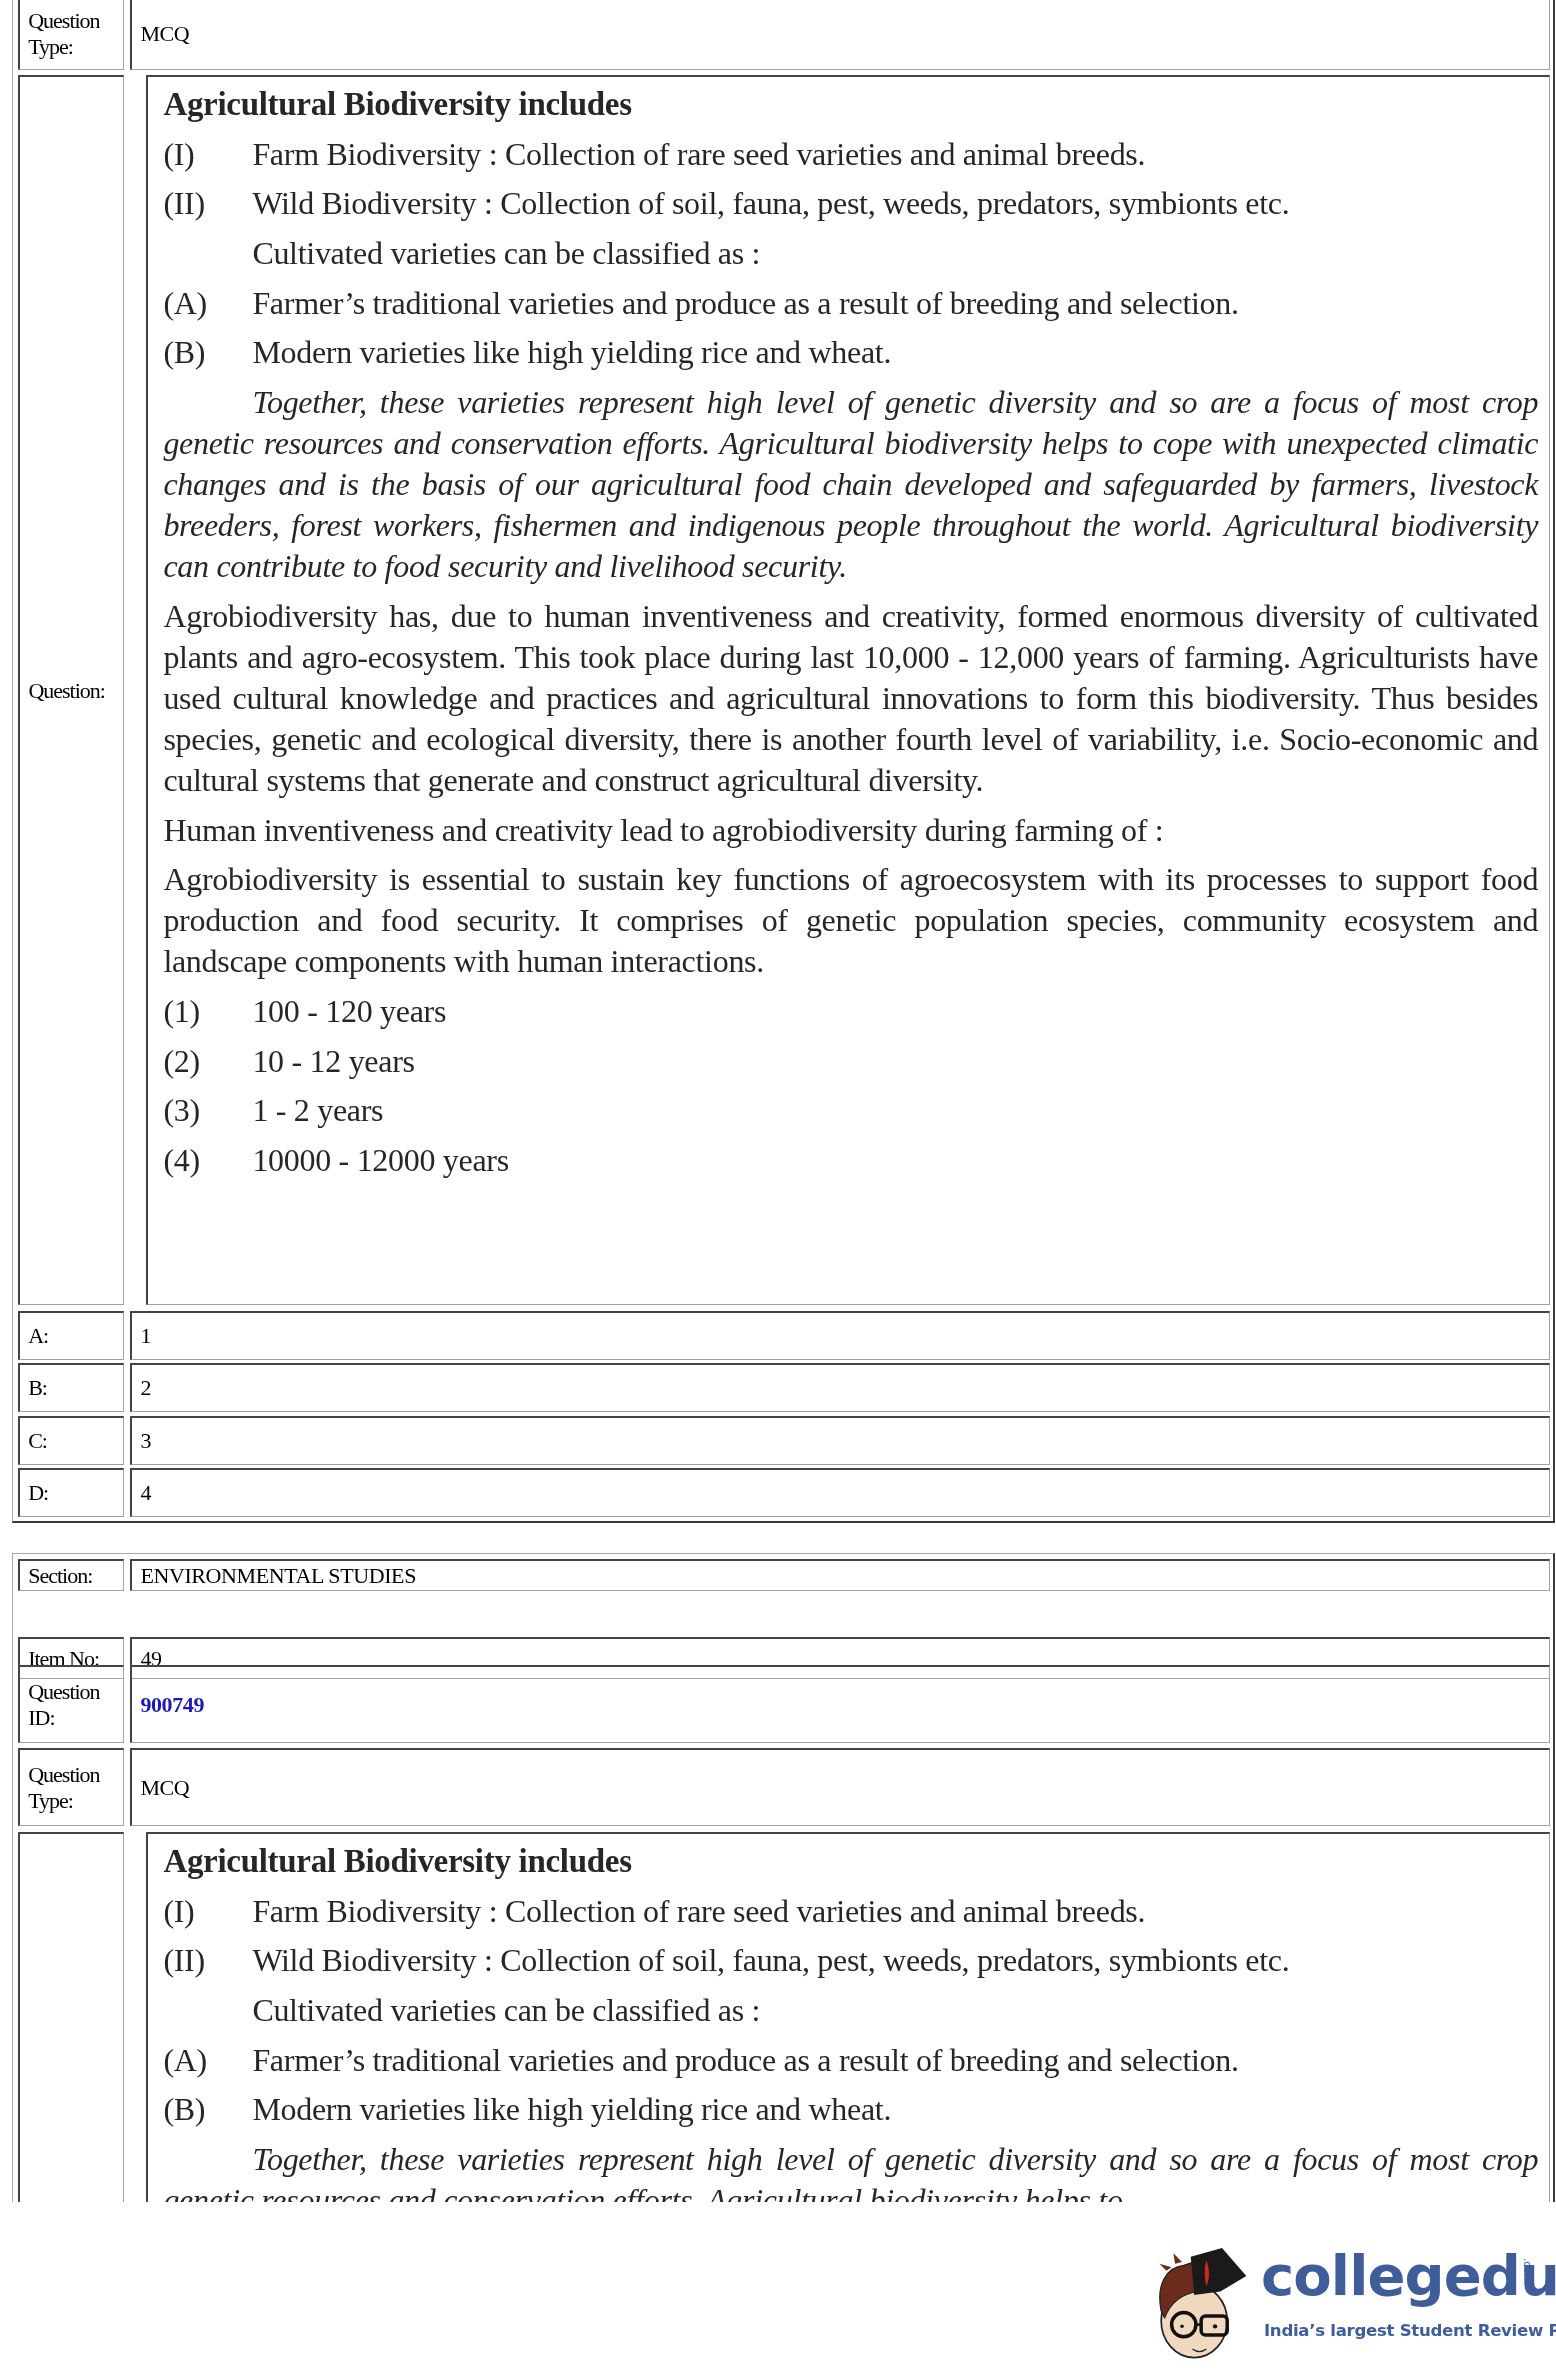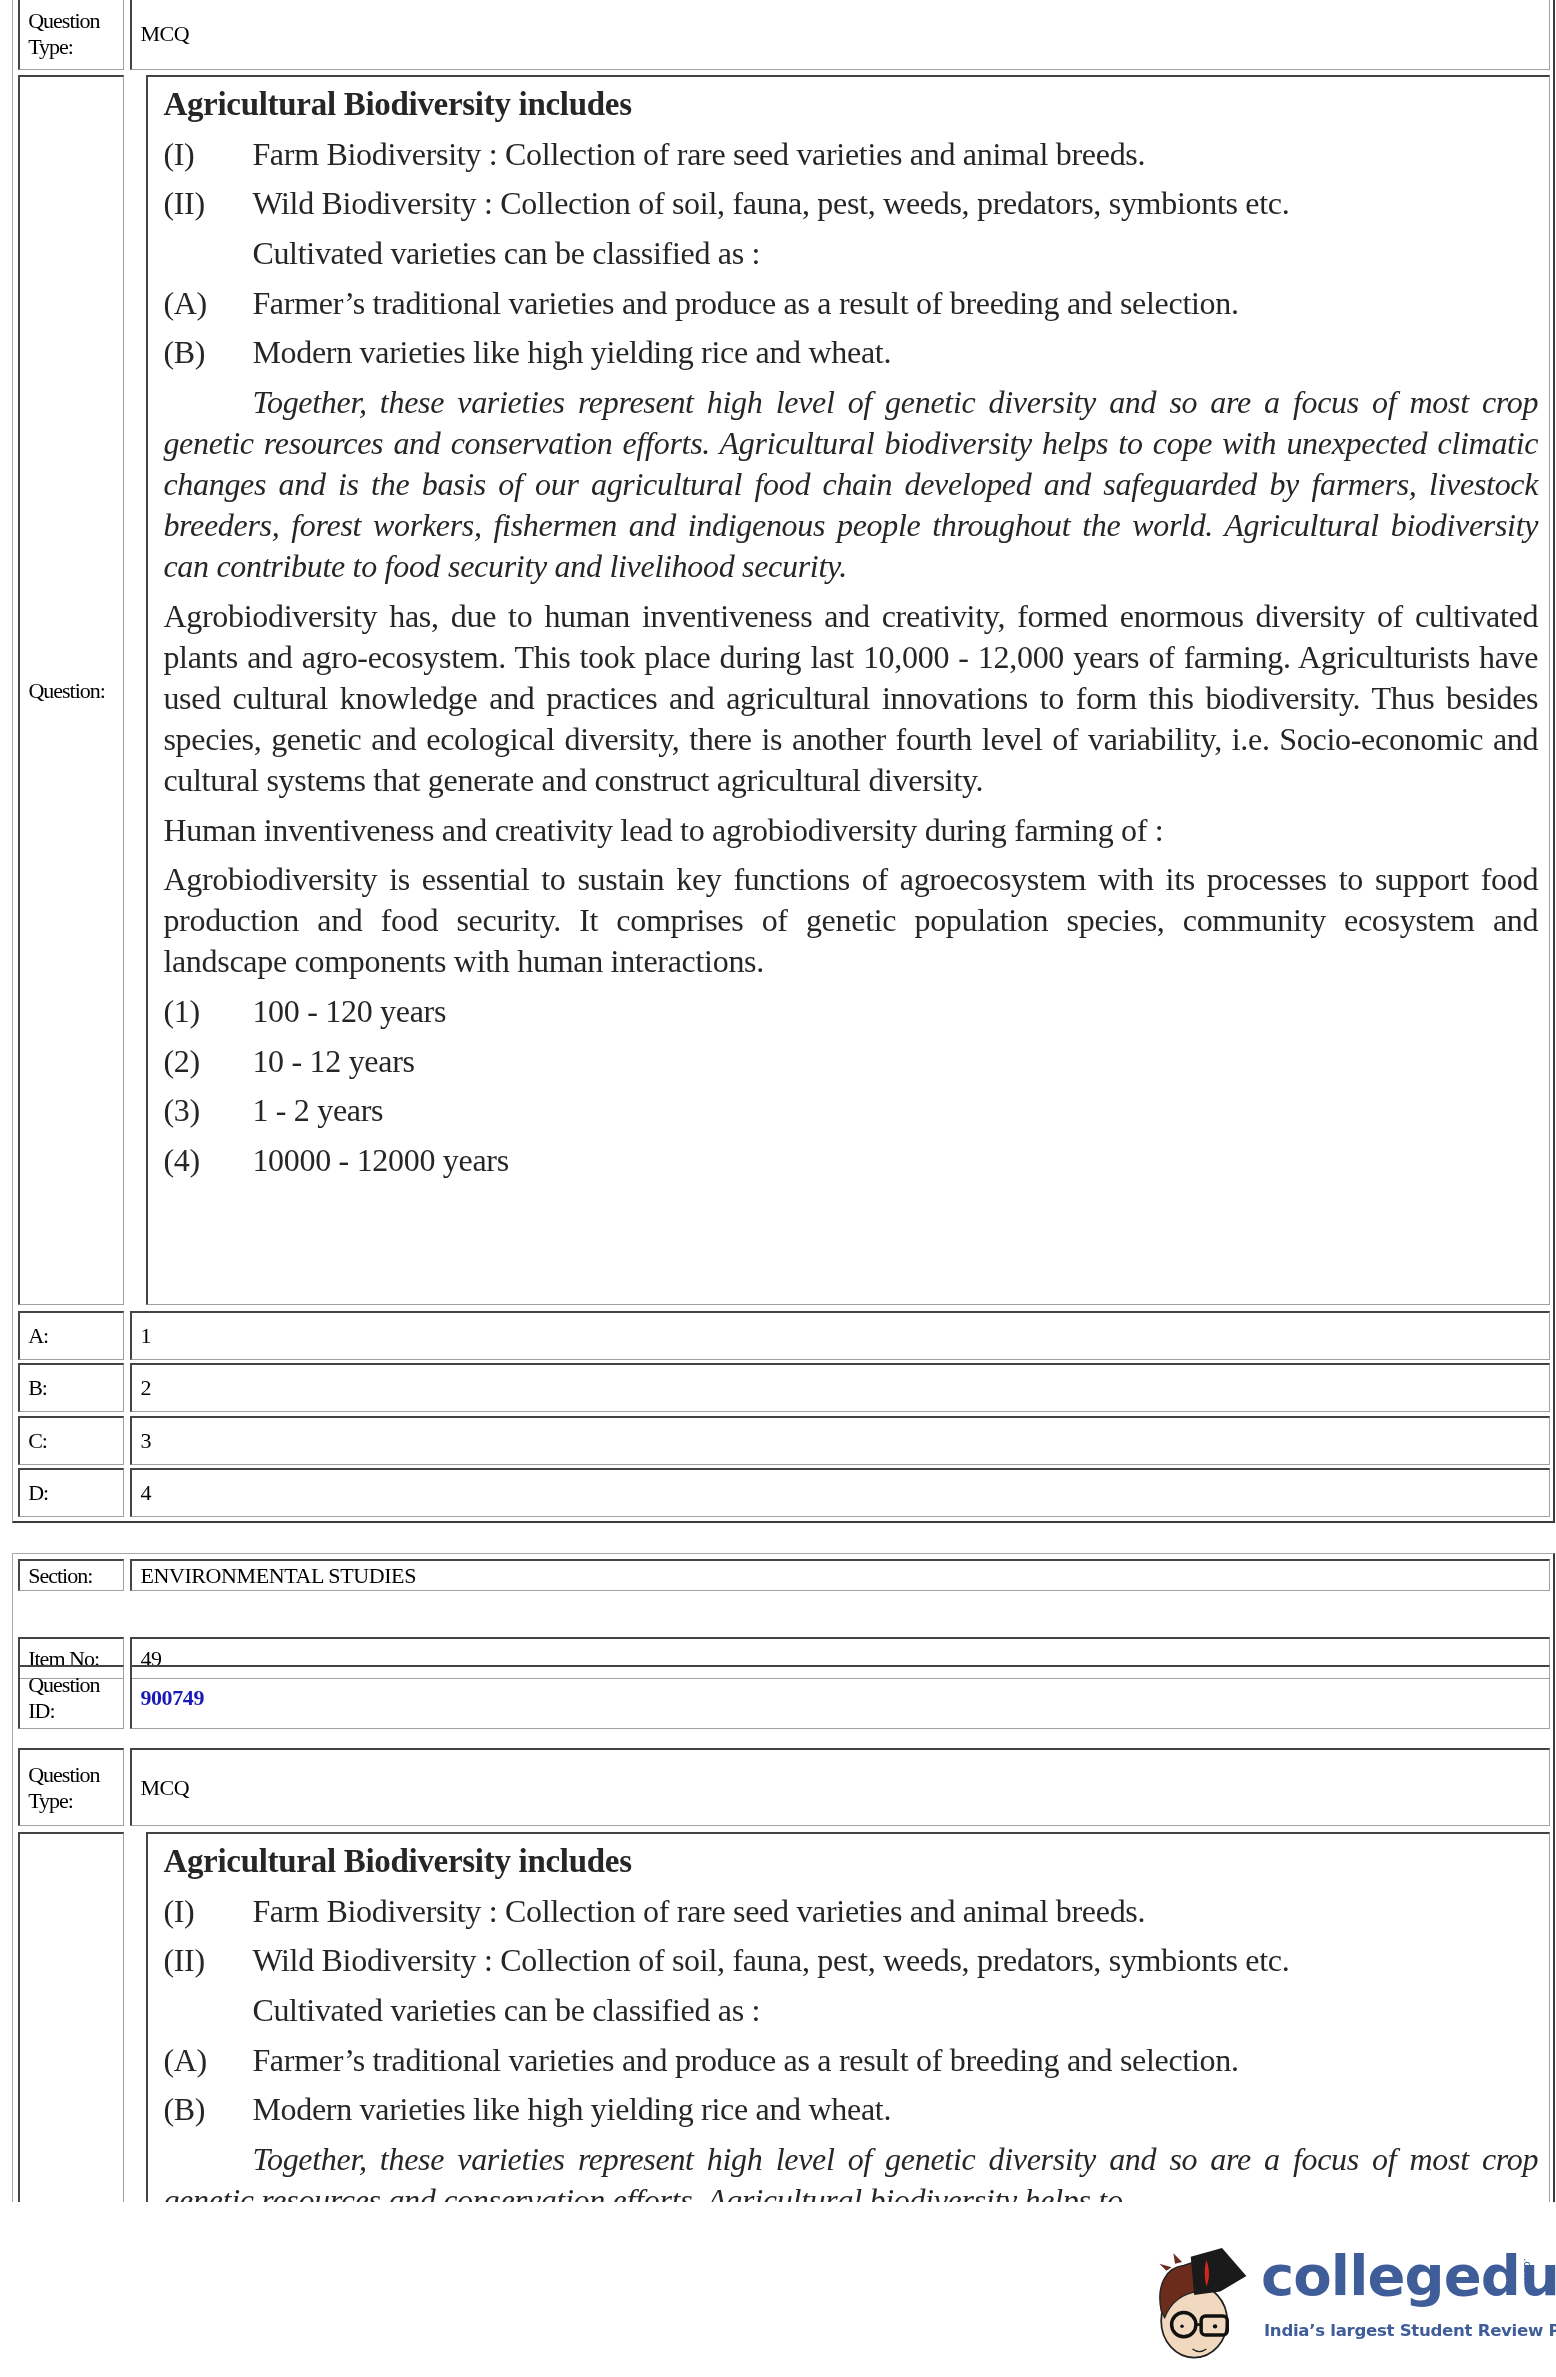--- a/index.html
+++ b/index.html
@@ -116,21 +116,21 @@
 
 <div class="tbl" style="top:1553px; height:698px; border-bottom:none;">
   <div class="row" style="top:5.2px; height:32px;">
     <div class="cell lab">Section:</div>
     <div class="cell val">ENVIRONMENTAL STUDIES</div>
   </div>
   <div class="row" style="top:58px; height:42px;margin-top:25px;">
     <div class="cell lab">Item No:</div>
     <div class="cell val">49</div>
   </div>
-  <div class="row" style="top:111px; height:64px;font-family:Liberation Serif, serif;">
+  <div class="row" style="top:111px; height:78px;font-family:Liberation Serif, serif;">
     <div class="cell lab">
         <span style="width:70px;">Question ID:</span>
       </div>
     <div class="cell val qid">900749</div>
   </div>
   <div class="row" style="top:194px; height:78px;">
     <div class="cell lab">
         <span style="width:70px;">Question Type:</span>
       </div>
     <div class="cell val">MCQ</div>

